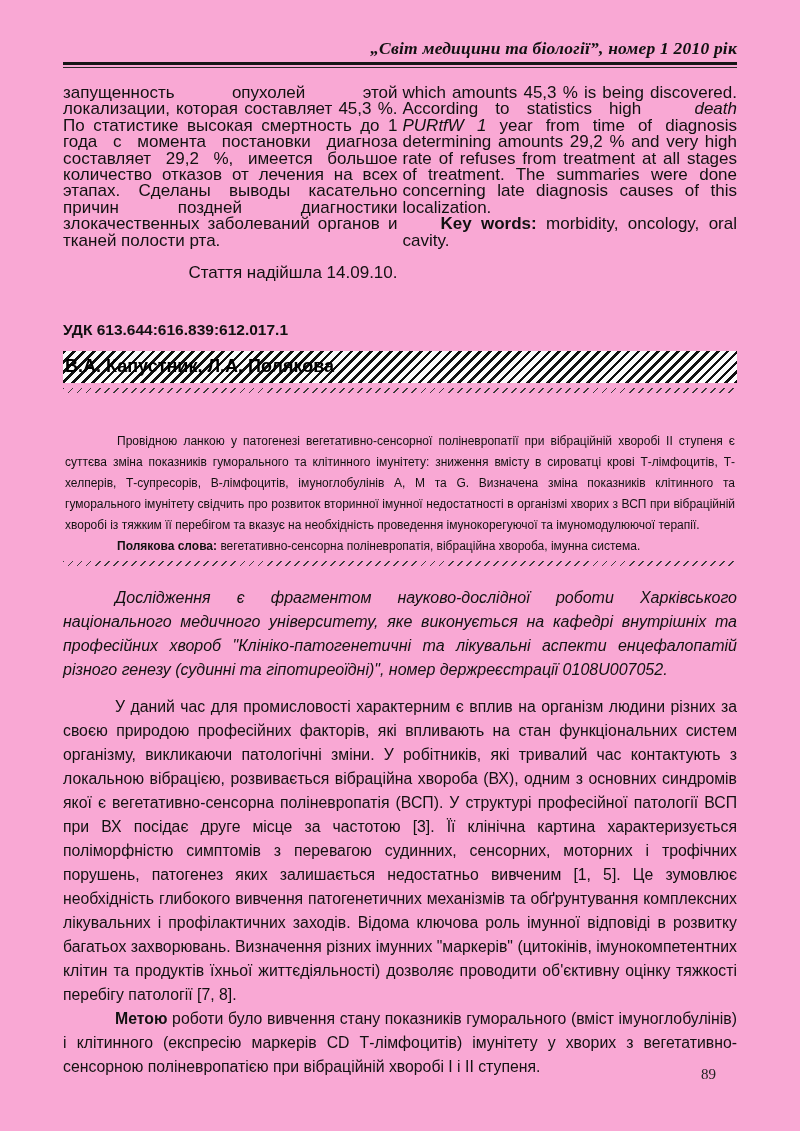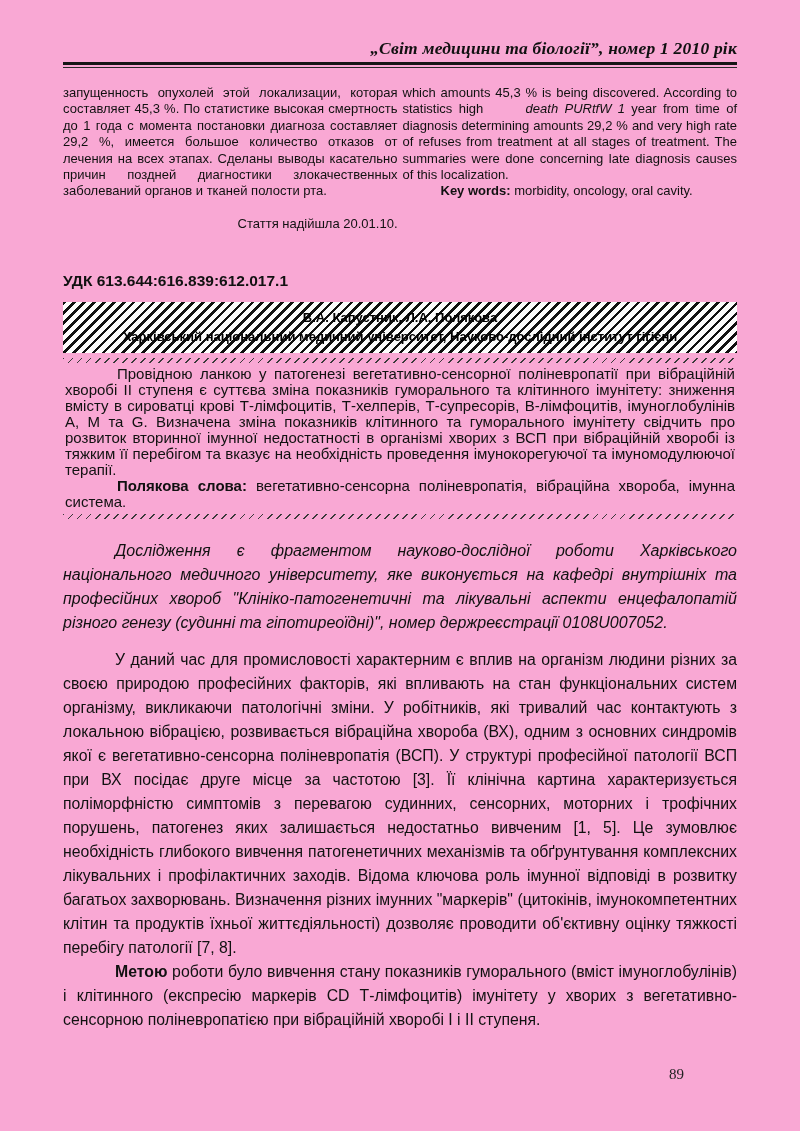--- a/index.html
+++ b/index.html
@@ -29,21 +29,21 @@
     margin-top:3px;
     height:2px;
     border-top:3px solid #161616;
     border-bottom:1px solid #2a2a2a;
   }
   
   .summary-cols{
     display:flex;
     gap:5px;
     margin-top:17px;
-    font-size:13px;
+    font-size:17px;
     line-height:16.4px;
   }
   .summary-col{flex:1 1 0;}
   .summary-col p{margin:0;text-align:justify;}
   .kw-indent{text-indent:38px;}
   .received{text-align:right !important;margin-top:16px !important;}
   .b{font-weight:bold;}
   .i{font-style:italic;margin-left:36px;}
   
   .udc{
@@ -55,36 +55,36 @@
     margin-top:13px;
     text-align:center;
     font-weight:bold;
     font-size:16px;
     line-height:20px;
   }
   .authors-block{
     margin-top:12px;
     padding:6px 2px 7px 2px;
     background:repeating-linear-gradient(135deg,#101010 0 2.6px,#fbfbfb 2.6px 7px);
-    text-align:center;
     font-weight:bold;
-    font-size:13px;
+    font-size:18px;
     line-height:19px;
     color:#000;
   }
   
   .abstract{margin-top:5px;}
   .dash-rule{
     height:5px;
     background:repeating-linear-gradient(135deg,#3a3a3a 0 1.3px,transparent 1.3px 6.4px);
   }
   .abstract-body{
     padding:3px 2px 4px 2px;
-    font-size:15px;
-    line-height:16px;
+    font-size:12px;
+    line-height:21px;
+    margin-top:35px;
   }
   .abstract-body p{margin:0;text-align:justify;text-indent:52px;}
   
   .research-note{
     margin:20px 0 0 0;
     font-style:italic;
     font-size:16px;
     line-height:24px;
     text-align:justify;
     text-indent:52px;
@@ -94,54 +94,53 @@
   .body-text p{
     margin:0;
     font-size:15.8px;
     line-height:24px;
     text-align:justify;
     text-indent:52px;
   }
   
   .page-number{
     position:absolute;
-    right:116px;bottom:48px;
+    right:84px;bottom:48px;
     font-family:"Liberation Serif", serif;
     font-size:15px;
     color:#222;
   }
 </style>
 </head>
 <body>
 
 <div class="page">
   <div class="content">
 
     <div class="journal-header">
       <span>„Світ медицини та біології”, номер 1 2010 рік</span>
     </div>
     <div class="header-rule"></div>
 
     <div class="summary-cols">
       <div class="summary-col">
         <p>запущенность опухолей этой локализации, которая составляет 45,3 %. По статистике высокая смертность до 1 года с момента постановки диагноза составляет 29,2 %, имеется большое количество отказов от лечения на всех этапах. Сделаны выводы касательно причин поздней диагностики злокачественных заболеваний органов и тканей полости рта.</p>
-        <p class="received">Стаття надійшла 20.01.10.</p>
+        <p class="received">Стаття надійшла 14.09.10.</p>
       </div>
       <div class="summary-col">
         <p><span>which amounts 45,3 % is being discovered. According to statistics high </span><span class="i">death PURtfW 1</span><span> year from time of diagnosis determining amounts 29,2 % and very high rate of refuses from treatment at all stages of treatment. The summaries were done concerning late diagnosis causes of this localization.</span></p>
         <p class="kw-indent"><span class="b">Key words:</span><span> morbidity, oncology, oral cavity.</span></p>
       </div>
     </div>
 
     <div class="udc">УДК 613.644:616.839:612.017.1</div>
 
 
     <div class="authors-block">
       <div>В.А. Капустник, Л.А. Полякова</div>
-      <div>Харківський національний медичний університет, Науково-дослідний інститут гігієни</div>
     </div>
 
     <div class="abstract">
       <div class="dash-rule"></div>
       <div class="abstract-body">
         <p>Провідною ланкою у патогенезі вегетативно-сенсорної поліневропатії при вібраційній хворобі II ступеня є суттєва зміна показників гуморального та клітинного імунітету: зниження вмісту в сироватці крові Т-лімфоцитів, Т-хелперів, Т-супресорів, В-лімфоцитів, імуноглобулінів А, М та G. Визначена зміна показників клітинного та гуморального імунітету свідчить про розвиток вторинної імунної недостатності в організмі хворих з ВСП при вібраційній хворобі із тяжким її перебігом та вказує на необхідність проведення імунокорегуючої та імуномодулюючої терапії.</p>
         <p><span class="b">Полякова слова:</span><span> вегетативно-сенсорна поліневропатія, вібраційна хвороба, імунна система.</span></p>
       </div>
       <div class="dash-rule"></div>
     </div>

